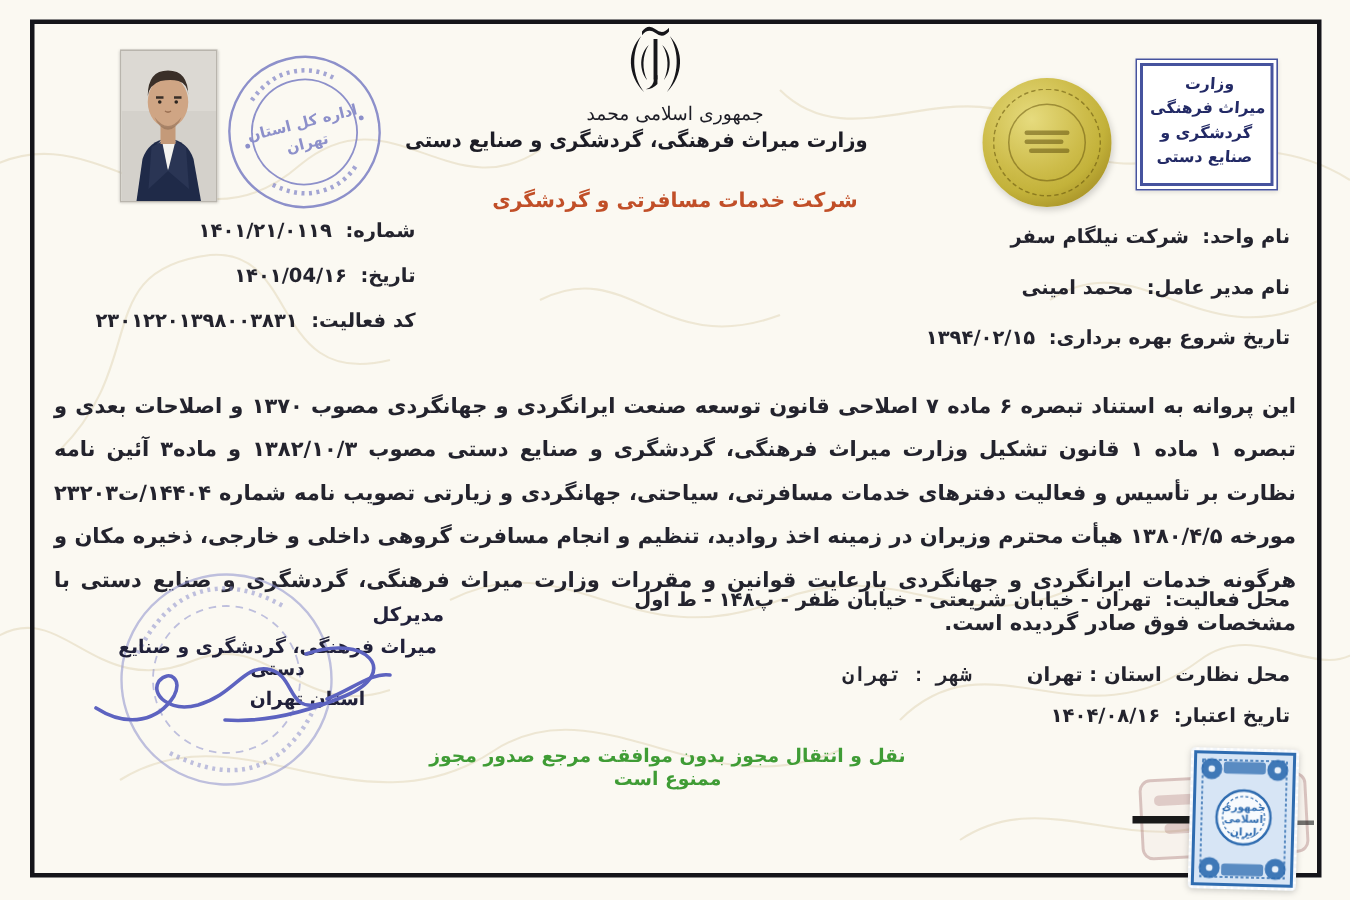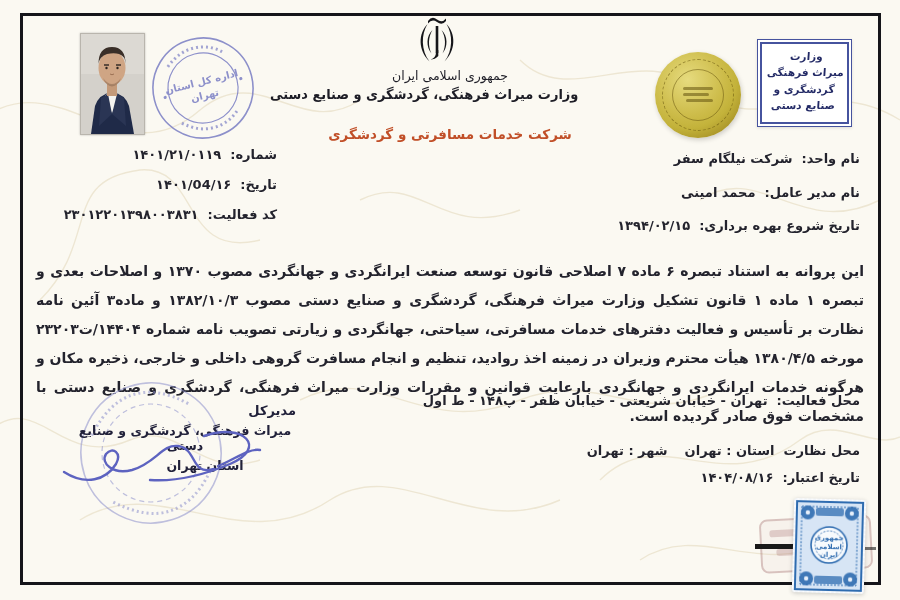--- a/index.html
+++ b/index.html
@@ -47,21 +47,21 @@
   .fl-0{top:147px;} .fl-1{top:177px;} .fl-2{top:207px;}
   .fields-right .frow{right:40px;}
   .fr-0{top:151px;} .fr-1{top:185px;} .fr-2{top:218px;}
   .fvalue{letter-spacing:.2px;}
 
   
   .body-text{position:absolute;left:36px;right:36px;top:257px;direction:rtl;text-align:justify;font-size:14px;font-weight:bold;color:var(--ink);line-height:29px;z-index:3;}
 
   
   .fb-0{top:393px;} .fb-1{top:443px;} .fb-2{top:470px;}
-  .fb-gap{margin-right:8px;}
+  .fb-gap{margin-right:28px;font-family:Liberation Mono, monospace;}
 
   
   .sig-block{position:absolute;left:62px;top:403px;width:246px;direction:rtl;color:#21213a;z-index:4;}
   .sig-title{text-align:right;padding-left:4px;padding-right:12px;font-size:13px;font-weight:bold;}
   .sig-org{text-align:center;font-size:12.5px;font-weight:bold;margin-top:5px;}
   .sig-prov{text-align:center;font-size:12.5px;font-weight:bold;margin-top:5px;padding-left:40px;}
   .sig-scribble{position:absolute;left:58px;top:420px;width:215px;height:75px;z-index:5;}
   .sig-stamp{position:absolute;left:66px;top:378px;width:170px;height:150px;z-index:3;opacity:.55;transform:rotate(-18deg);}
 
   
@@ -105,21 +105,21 @@
       <path d="M13 7 Q17 1.5 22 5.5 Q27 9.5 31 4.5 L31 7 Q27 12 22 8 Q17 4.5 13 9.5 Z"></path>
       <rect x="20.7" y="12" width="2.6" height="27"></rect>
       <path d="M21 38 Q21 44 15.5 45.5 Q20 45.5 23.3 42 L23.3 36 Z"></path>
       <path d="M17.5 16 C 11 22 11 33 16.5 39.5 C 13 32.5 13 23 17.5 16 Z"></path>
       <path d="M26.5 16 C 33 22 33 33 27.5 39.5 C 31 32.5 31 23 26.5 16 Z"></path>
       <path d="M12.5 10 C 3 20 3 36 14.5 47.5 C 6 36.5 6 20.5 12.5 10 Z"></path>
       <path d="M31.5 10 C 41 20 41 36 29.5 47.5 C 38 36.5 38 20.5 31.5 10 Z"></path>
     </g>
   </svg>
 
-  <div class="h-country">جمهوری اسلامی ایران</div>
+  <div class="h-country">جمهوری اسلامی محمد</div>
   <div class="h-ministry">وزارت میراث فرهنگی، گردشگری و صنایع دستی</div>
   <div class="h-doctype">شرکت خدمات مسافرتی و گردشگری</div>
 
   <div class="photo">
     <svg width="63" height="100" viewBox="0 0 63 100">
       <rect width="63" height="100" fill="#d4d1cb"></rect>
       <rect width="63" height="40" fill="#dcd9d3"></rect>
       <path d="M10 100 L14 72 Q18 60 31 58 Q44 60 48 72 L53 100 Z" fill="#1f2a48"></path>
       <path d="M24 62 L31 80 L38 62 L34 58 L28 58 Z" fill="#f4f3ef"></path>
       <path d="M20 64 L27 60 L31 80 L18 92 Z" fill="#2a3554"></path>
@@ -222,20 +222,21 @@
   </div>
 
   <svg class="sig-scribble" viewBox="0 0 215 75">
     <g fill="none" stroke="#5d63c0" stroke-width="2.4" stroke-linecap="round">
       <path d="M6 52 C 28 66 48 60 58 44 C 64 33 55 26 48 34 C 42 43 55 55 74 50 C 98 43 104 24 120 26 C 140 29 132 56 156 49"></path>
       <path d="M146 16 C 186 2 210 28 172 44 C 148 54 120 62 92 60"></path>
       <path d="M160 46 C 176 40 190 28 202 30"></path>
     </g>
   </svg>
 
+  <div class="warning">نقل و انتقال مجوز بدون موافقت مرجع صدور مجوز ممنوع است</div>
 
   <div class="faded-stamp">
       <i></i>
       <i></i>
       <i></i>
       <i></i>
     </div>
   <div class="strike-line"></div>
   <div class="strike-line-2"></div>
 

